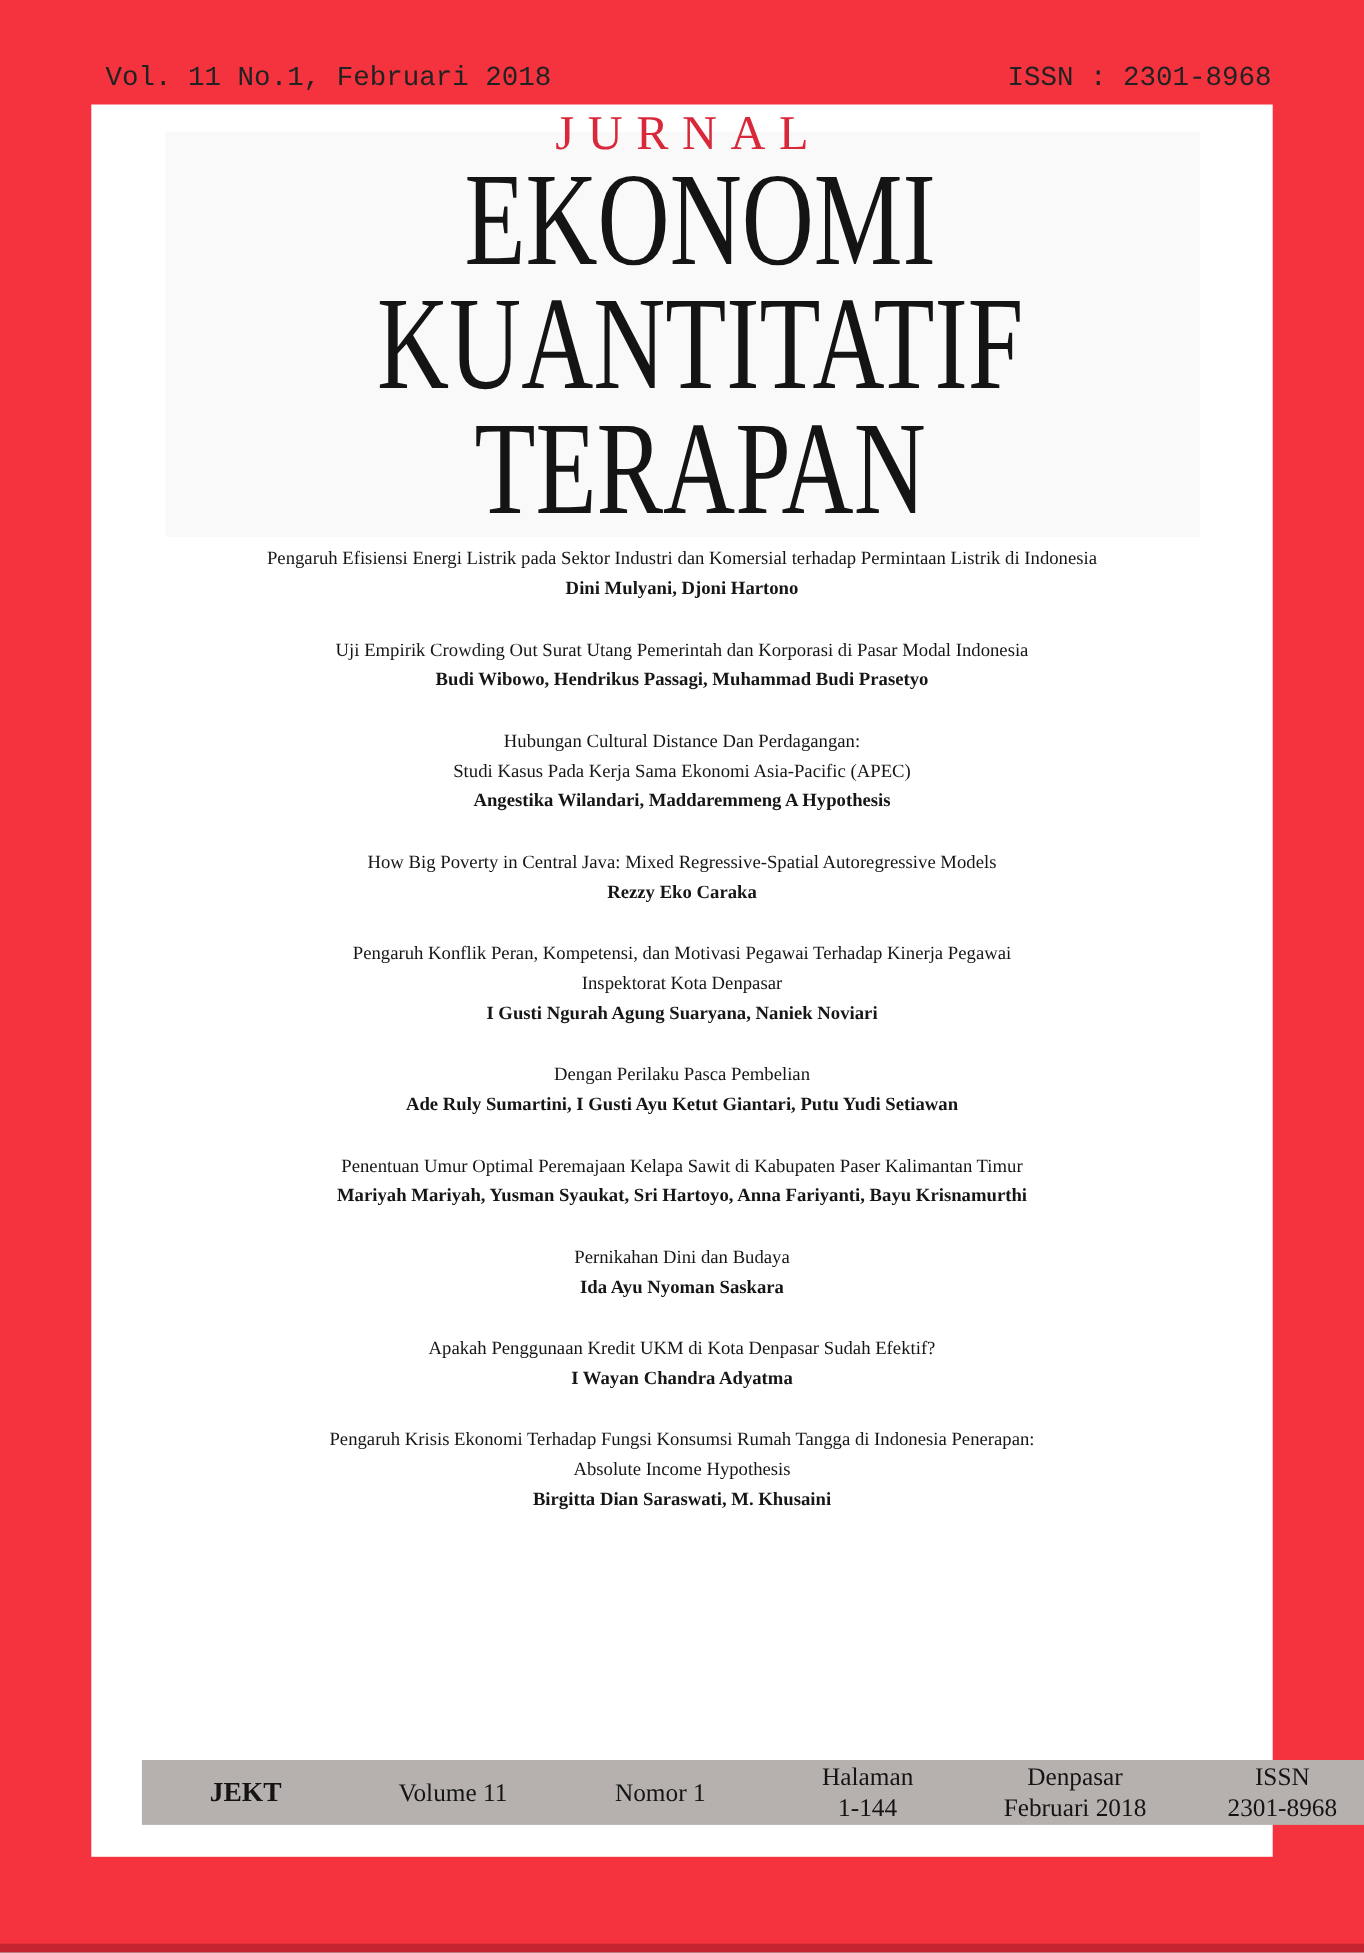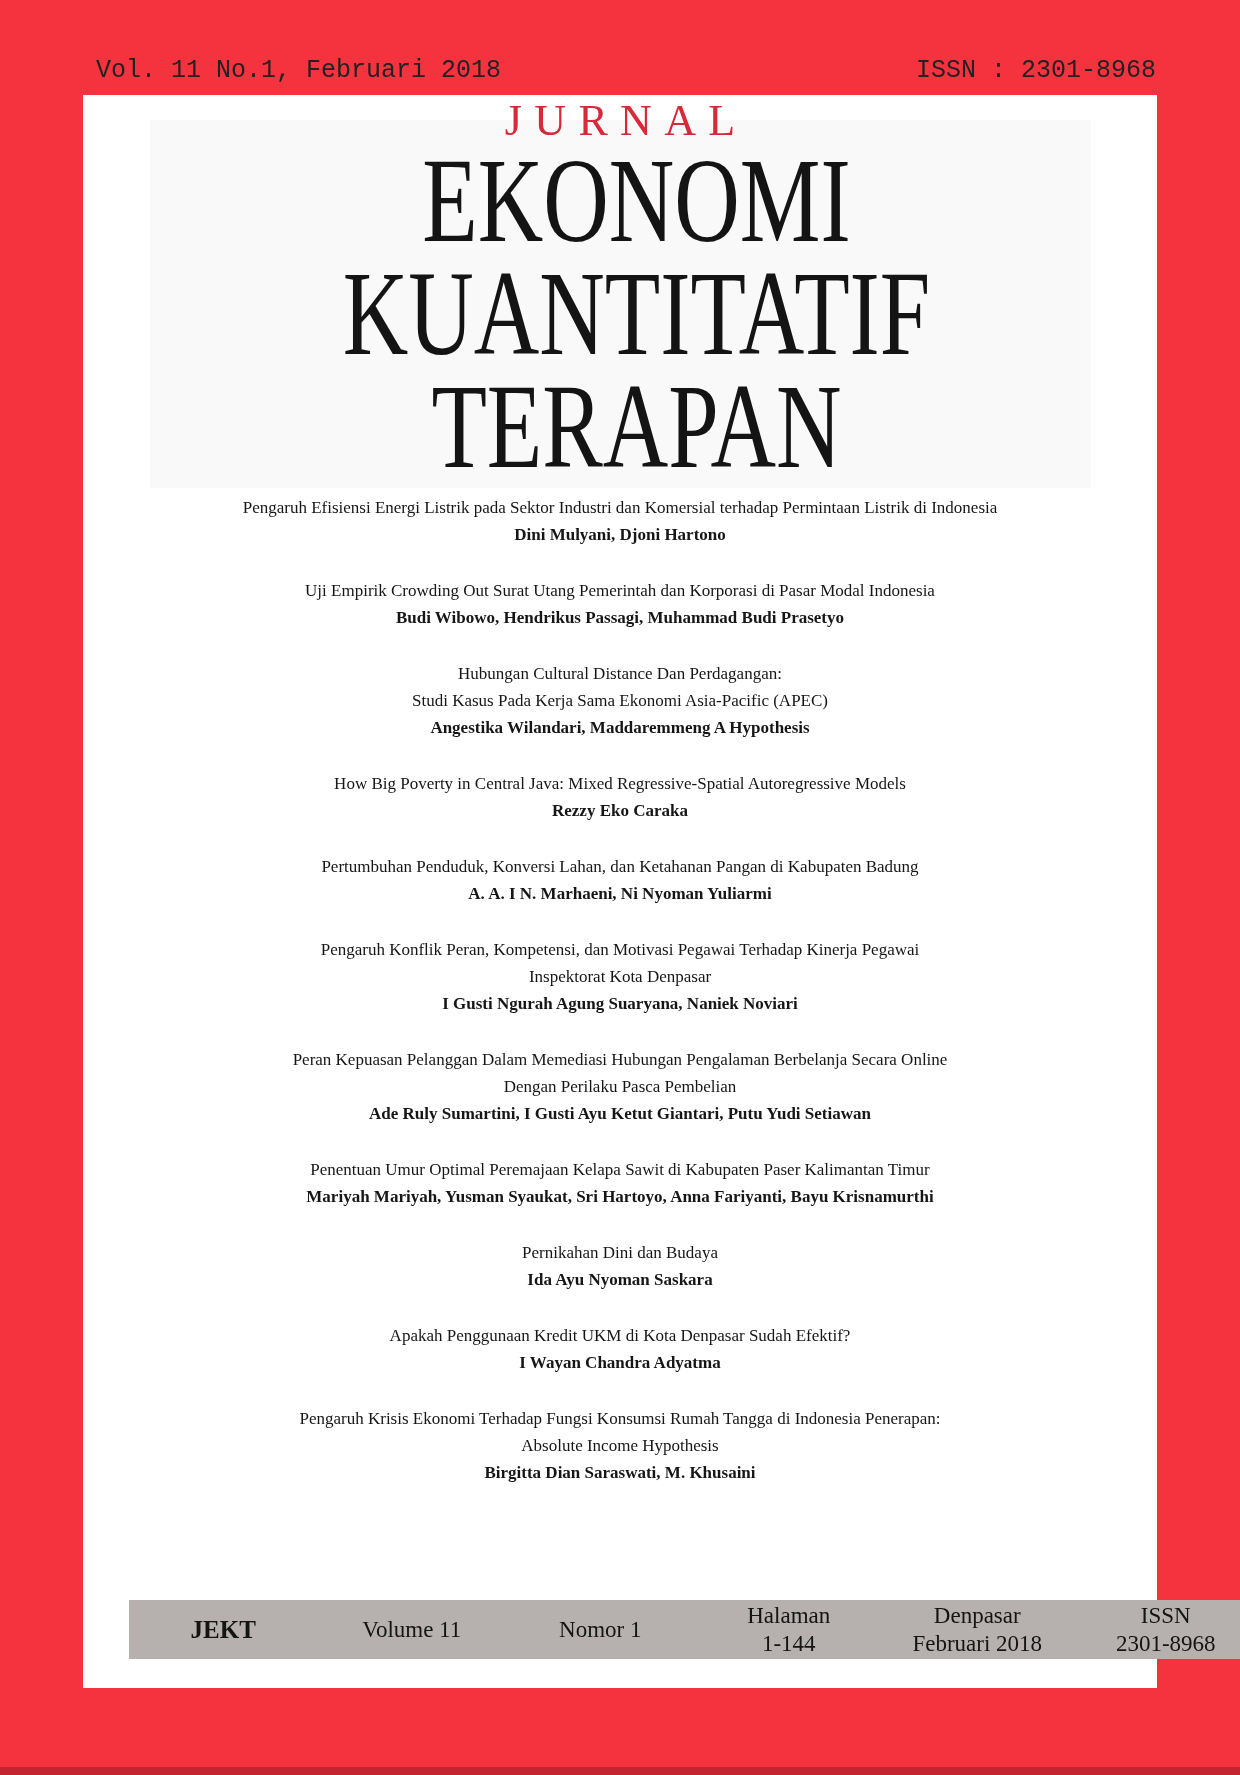--- a/index.html
+++ b/index.html
@@ -87,30 +87,25 @@
         <div class="article">
           <div class="a-line">Hubungan Cultural Distance Dan Perdagangan:</div>
           <div class="a-line">Studi Kasus Pada Kerja Sama Ekonomi Asia-Pacific (APEC)</div>
           <div class="a-line a-authors">Angestika Wilandari, Maddaremmeng A Hypothesis</div>
         </div>
         <div class="article">
           <div class="a-line">How Big Poverty in Central Java: Mixed Regressive-Spatial Autoregressive Models</div>
           <div class="a-line a-authors">Rezzy Eko Caraka</div>
         </div>
         <div class="article">
-          <div class="a-line">Pertumbuhan Penduduk, Konversi Lahan, dan Ketahanan Pangan di Kabupaten Badung</div>
-          <div class="a-line a-authors">A. A. I N. Marhaeni, Ni Nyoman Yuliarmi</div>
-        </div>
-        <div class="article">
           <div class="a-line">Pengaruh Konflik Peran, Kompetensi, dan Motivasi Pegawai Terhadap Kinerja Pegawai</div>
           <div class="a-line">Inspektorat Kota Denpasar</div>
           <div class="a-line a-authors">I Gusti Ngurah Agung Suaryana, Naniek Noviari</div>
         </div>
         <div class="article">
-          <div class="a-line">Peran Kepuasan Pelanggan Dalam Memediasi Hubungan Pengalaman Berbelanja Secara Online</div>
           <div class="a-line">Dengan Perilaku Pasca Pembelian</div>
           <div class="a-line a-authors">Ade Ruly Sumartini, I Gusti Ayu Ketut Giantari, Putu Yudi Setiawan</div>
         </div>
         <div class="article">
           <div class="a-line">Penentuan Umur Optimal Peremajaan Kelapa Sawit di Kabupaten Paser Kalimantan Timur</div>
           <div class="a-line a-authors">Mariyah Mariyah, Yusman Syaukat, Sri Hartoyo, Anna Fariyanti, Bayu Krisnamurthi</div>
         </div>
         <div class="article">
           <div class="a-line">Pernikahan Dini dan Budaya</div>
           <div class="a-line a-authors">Ida Ayu Nyoman Saskara</div>

